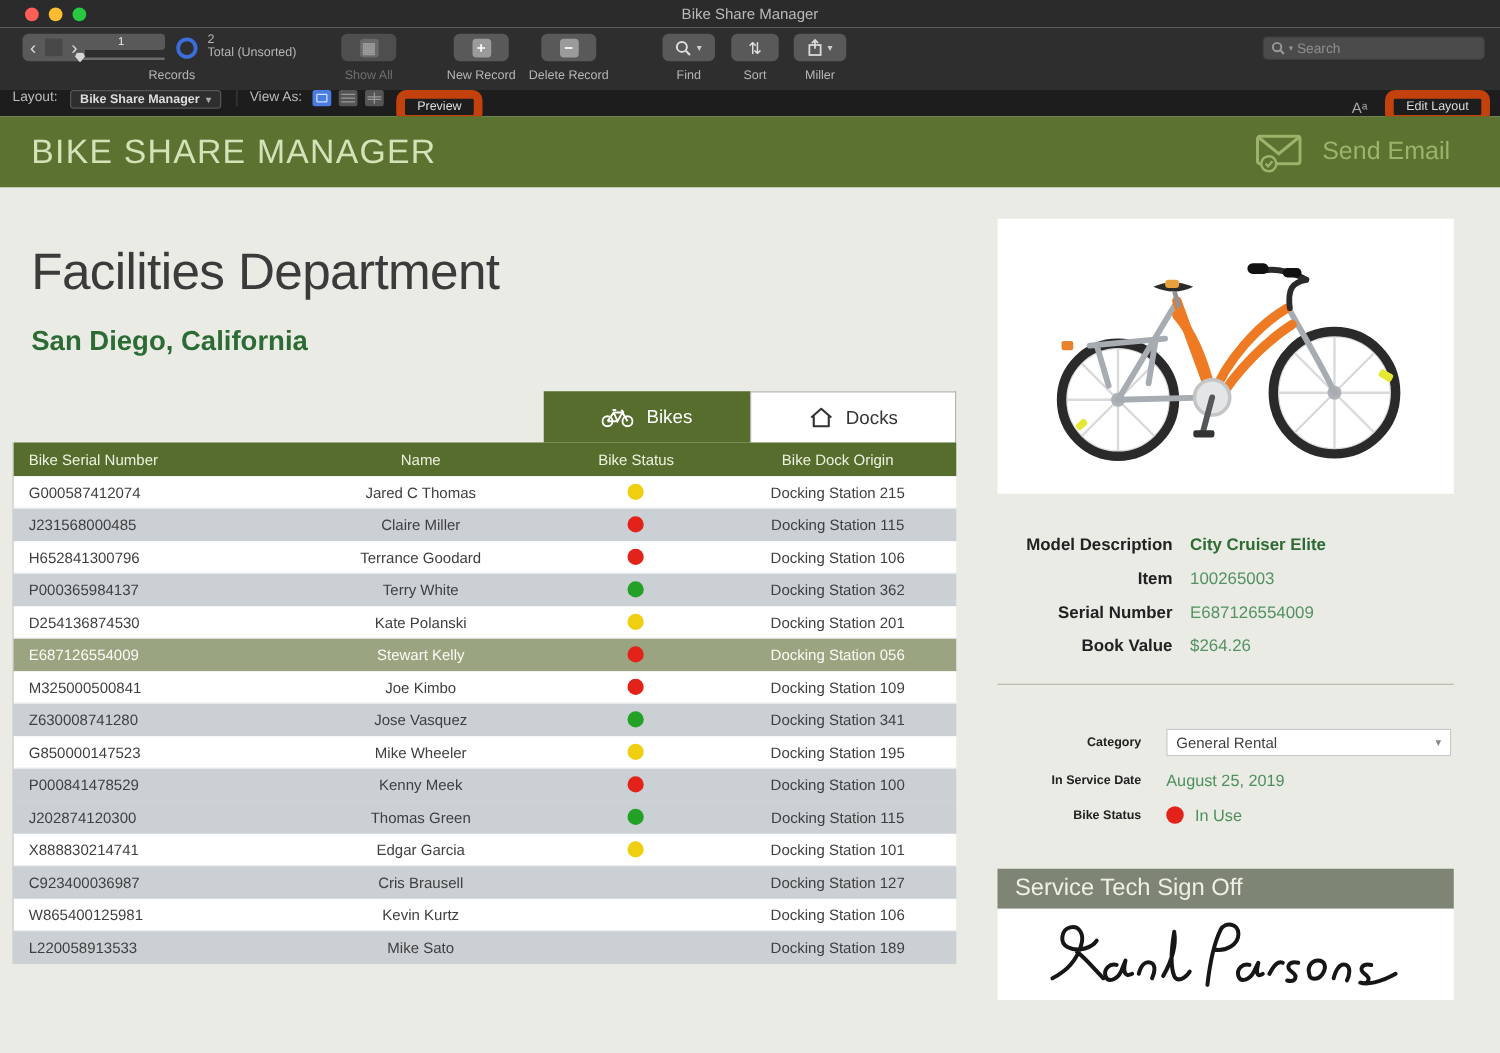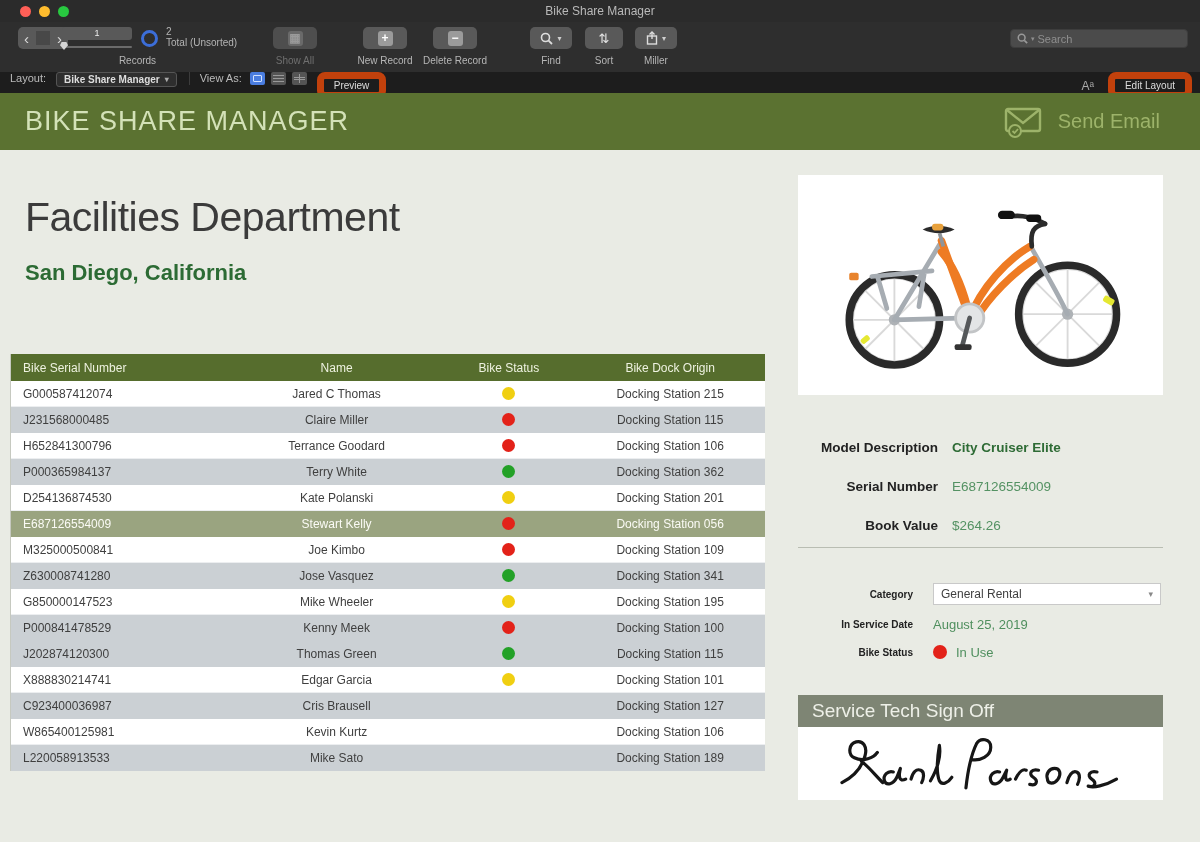--- a/index.html
+++ b/index.html
@@ -89,21 +89,21 @@
   .c-name { width:212px; text-align:center; }
   .c-status { width:133px; display:flex; justify-content:center; }
   .c-dock { width:190px; text-align:center; }
   .dot { width:13px; height:13px; border-radius:50%; display:inline-block; }
 
   
   .rpanel { position:absolute; left:798px; top:0; width:365px; height:692px; }
   .imgcard { position:absolute; left:0; top:25px; width:365px; height:220px; background:#fff;
     display:flex; align-items:center; justify-content:center; }
   .fields { position:absolute; left:0; top:272px; width:365px; }
-  .frow { display:flex; height:27px; align-items:center;margin-top:12px; }
+  .frow { display:flex; height:27px; align-items:center; }
   .flabel { width:140px; text-align:right; font-weight:bold; font-size:13.5px; color:#222; }
   .fvalue { padding-left:14px; font-size:13.5px; color:#549263; }
   .fvalue.em { color:#2e6b35; font-weight:bold; }
   .divider { position:absolute; left:0; top:397px; width:365px; height:1px; background:#b9bdb2; }
   .grp-row { position:absolute; left:0; width:365px; display:flex; align-items:center; }
   .grp-label { width:115px; text-align:right; font-weight:bold; font-size:10px; color:#222; }
   .grp-val { padding-left:20px; font-size:13px; color:#4f8f5e; }
   .selectbox { margin-left:20px; width:228px; height:22px; background:#fff; border:1px solid #c9c9c9;
     display:flex; align-items:center; justify-content:space-between; padding:0 7px; font-size:12px; color:#3f3f3f; }
   .selectbox .chevd { color:#888; font-size:9px; }
@@ -224,20 +224,38 @@
         <polyline points="10.5,26 12.5,28 16,24" fill="none" stroke="#9db36a" stroke-width="1.8"></polyline>
       </svg>
       <span>Send Email</span>
     </div>
   </div>
 
   <div class="content">
     <div class="h1">Facilities Department</div>
     <div class="h2">San Diego, California</div>
 
+    <div class="tabs">
+      <div class="tab active">
+        <svg width="26" height="16" viewBox="0 0 26 16">
+          <circle cx="5" cy="11" r="4" fill="none" stroke="#fff" stroke-width="1.5"></circle>
+          <circle cx="21" cy="11" r="4" fill="none" stroke="#fff" stroke-width="1.5"></circle>
+          <path d="M5,11 L10,4 L17,4 L21,11 M10,4 L13,11 L17,4 M13,11 L5,11" fill="none" stroke="#fff" stroke-width="1.5"></path>
+          <line x1="9" y1="2" x2="12" y2="2" stroke="#fff" stroke-width="1.5"></line>
+          <line x1="16" y1="2" x2="18" y2="4" stroke="#fff" stroke-width="1.5"></line>
+        </svg>
+        <span>Bikes</span>
+      </div>
+      <div class="tab inactive">
+        <svg width="20" height="18" viewBox="0 0 20 18">
+          <path d="M2,9 L10,2 L18,9 M4,8 L4,16 L16,16 L16,8" fill="none" stroke="#333" stroke-width="1.7" stroke-linejoin="round"></path>
+        </svg>
+        <span>Docks</span>
+      </div>
+    </div>
 
     <div class="dtable">
       <div class="thead">
         <div class="c-serial">Bike Serial Number</div>
         <div class="c-name">Name</div>
         <div class="c-status">Bike Status</div>
         <div class="c-dock">Bike Dock Origin</div>
       </div>
       <div id="table-body">
           <div class="trow">
@@ -414,20 +432,24 @@
           <rect x="42" y="160" width="10" height="6" rx="2" transform="rotate(-40 47 163)" fill="#e5e832"></rect>
         </svg>
       </div>
 
       <div class="fields" id="detail-fields">
           <div class="frow">
             <div class="flabel">Model Description</div>
             <div class="fvalue em">City Cruiser Elite</div>
           </div>
           <div class="frow">
+            <div class="flabel">Item</div>
+            <div class="fvalue">100265003</div>
+          </div>
+          <div class="frow">
             <div class="flabel">Serial Number</div>
             <div class="fvalue">E687126554009</div>
           </div>
           <div class="frow">
             <div class="flabel">Book Value</div>
             <div class="fvalue">$264.26</div>
           </div>
         </div>
 
       <div class="divider"></div>

